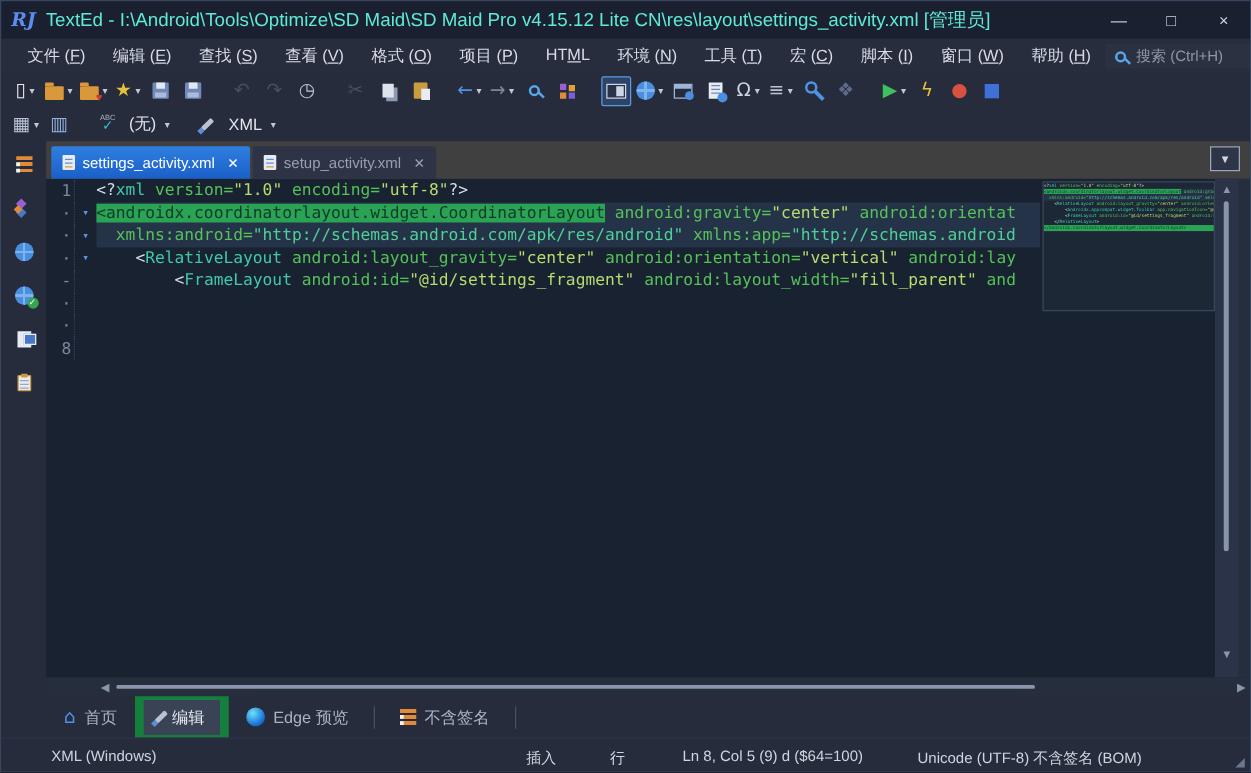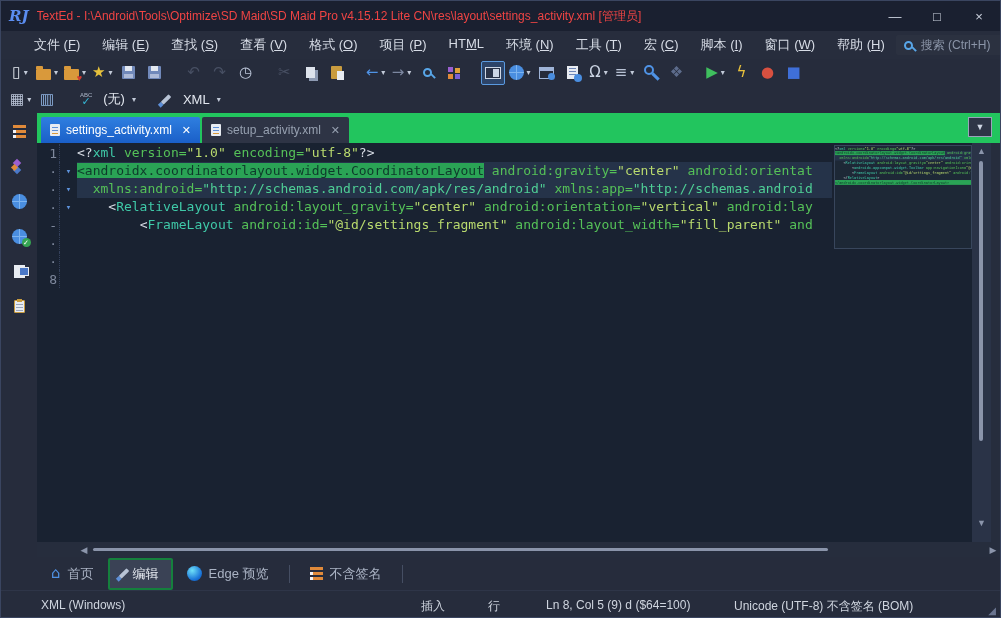--- a/index.html
+++ b/index.html
@@ -3,26 +3,26 @@
 <meta charset="utf-8">
 <style>
   html,body{margin:0;padding:0;background:#10141d;}
   *{box-sizing:border-box;}
   .window{width:1001px;height:618px;background:#262d3d;font-family:"Liberation Sans",sans-serif;
     color:#d4d9e2;overflow:hidden;position:relative;border:1px solid #3a4560;}
   
   .titlebar{height:30px;background:#1a2030;display:flex;align-items:center;padding-left:8px;}
   .logo{font-family:"DejaVu Serif",serif;font-style:italic;font-weight:bold;font-size:15px;
     color:#5b8df0;margin-right:8px;}
-  .title{font-size:12px;color:#ef4444;flex:1;white-space:nowrap;overflow:hidden;}
+  .title{font-size:15px;color:#5eead4;flex:1;white-space:nowrap;overflow:hidden;}
   .win-controls{display:flex;height:30px;}
   .win-btn{width:42px;height:30px;display:flex;align-items:center;justify-content:center;
     color:#ccd2de;font-size:13px;}
   
-  .menubar{height:28px;background:#272d3d;display:flex;align-items:center;padding-left:22px;font-size:13px;}
+  .menubar{height:28px;background:#272d3d;display:flex;align-items:center;padding-left:10px;font-size:13px;}
   .menu-item{padding:4px 11px;color:#d7dce6;white-space:nowrap;}
   .menu-item u{text-decoration:underline;}
   .searchbox{margin-left:auto;margin-right:10px;display:flex;align-items:center;gap:6px;
     background:#2b3140;border-radius:2px;padding:2px 8px;width:160px;}
   .searchbox input{background:transparent;border:none;outline:none;color:#aab3c4;font-size:12px;width:120px;}
   .searchbox input::placeholder{color:#8b95a8;}
   
   .toolbar{height:27px;background:#262c3c;display:flex;align-items:center;padding-left:6px;}
   .tbtn{height:24px;min-width:24px;display:inline-flex;align-items:center;justify-content:center;
     margin:0 1px;border-radius:2px;padding:0 2px;}
@@ -77,21 +77,21 @@
   .ci-clip::after{content:"";position:absolute;top:3px;left:1px;right:1px;height:1px;background:#9aa6ba;box-shadow:0 3px 0 #9aa6ba,0 6px 0 #9aa6ba;}
   .ci-brush{width:4px;height:11px;background:#b8c4d6;border-radius:1px;transform:rotate(45deg);}
   .ci-brush::after{content:"";position:absolute;bottom:-4px;left:0;width:4px;height:4px;background:#5d8fd8;}
   .ci-spell{display:inline-flex;flex-direction:column;align-items:center;line-height:1;}
   .ci-spell::before{content:"ABC";font-size:6px;color:#aab4c6;letter-spacing:0;}
   .ci-spell::after{content:"✓";font-size:11px;color:#35b8d8;margin-top:-2px;}
   .ci-edge{width:15px;height:15px;border-radius:50%;background:radial-gradient(circle at 35% 30%,#6ee0f8,#1a74d8 65%,#0a4aa8);}
   .ci-page{width:10px;height:12px;background:#e8ecf2;border-radius:1px;}
   .ci-page::after{content:"";position:absolute;top:3px;left:2px;right:2px;height:1px;background:#5d8fd8;box-shadow:0 3px 0 #5d8fd8,0 6px 0 #d9993b;}
   
-  .tabrow{height:30px;background:#22c55e;display:flex;align-items:flex-end;position:relative;}
+  .tabrow{height:30px;background:#404040;display:flex;align-items:flex-end;position:relative;}
   .tab{height:26px;display:flex;align-items:center;gap:6px;padding:0 9px;font-size:12px;
     color:#96a0b0;margin-right:2px;background:#2e3445;border-radius:2px 2px 0 0;}
   .tab.active{background:linear-gradient(#2f7fe0,#1a5fc8);color:#fff;}
   .tab .close{font-size:11px;margin-left:4px;color:inherit;}
   .tab-overflow{position:absolute;right:8px;top:4px;width:24px;height:20px;border:1px solid #9aa4ba;
     background:#2e3547;color:#cfd6e4;font-size:9px;display:flex;align-items:center;justify-content:center;}
   
   .body-row{display:flex;height:444px;}
   .side-strip{width:36px;background:#262c3c;display:flex;flex-direction:column;align-items:center;padding-top:7px;gap:13px;}
   .side-btn{width:24px;height:22px;display:flex;align-items:center;justify-content:center;}
@@ -120,21 +120,21 @@
   .vs-thumb{position:absolute;left:7px;width:4px;border-radius:2px;background:#8a94aa;top:18px;height:280px;}
   .right-pad{width:9px;background:#262d3d;}
   
   .hscroll{height:15px;background:#262d3d;display:flex;align-items:center;position:relative;padding-left:40px;}
   .hs-arrow{color:#8b95ab;font-size:9px;width:14px;text-align:center;}
   .hs-track{flex:1;height:15px;position:relative;}
   .hs-thumb{position:absolute;left:2px;top:6px;height:3px;width:735px;background:#8a94aa;border-radius:2px;}
   
   .bottombar{height:33px;background:#262c3c;display:flex;align-items:center;padding-left:38px;gap:2px;}
   .btab{display:flex;align-items:center;gap:7px;padding:5px 12px;font-size:13px;color:#aab3c4;border-radius:2px;}
-  .btab.active{background:#3a4255;border:2px solid #15803d;color:#e6eaf1;}
+  .btab.active{background:#3a4255;border:7px solid #15803d;color:#e6eaf1;}
   .bsep{width:1px;height:18px;background:#454e63;margin:0 6px;}
   
   .statusbar{height:29px;background:#262c3c;position:relative;font-size:12px;color:#cfd5df;border-top:1px solid #2e3548;}
   .status-item{position:absolute;top:7px;white-space:nowrap;}
   .grip{position:absolute;right:4px;bottom:3px;color:#6a7590;font-size:10px;}
 </style>
 </head>
 <body>
 
 <div class="window">

